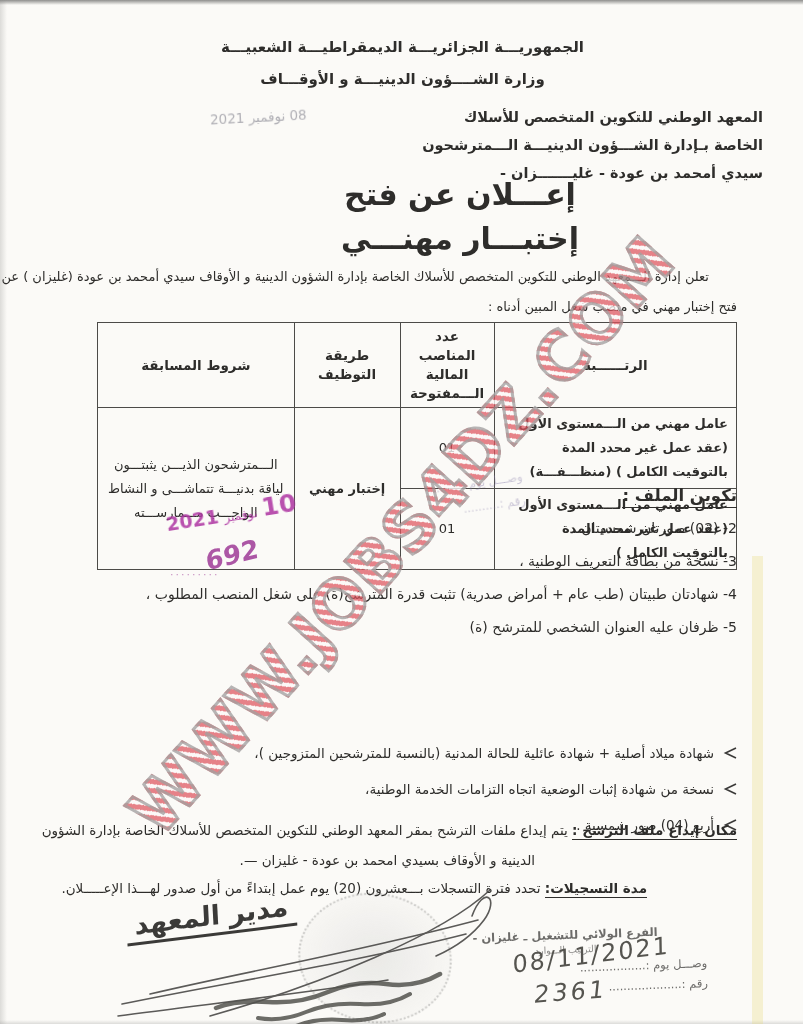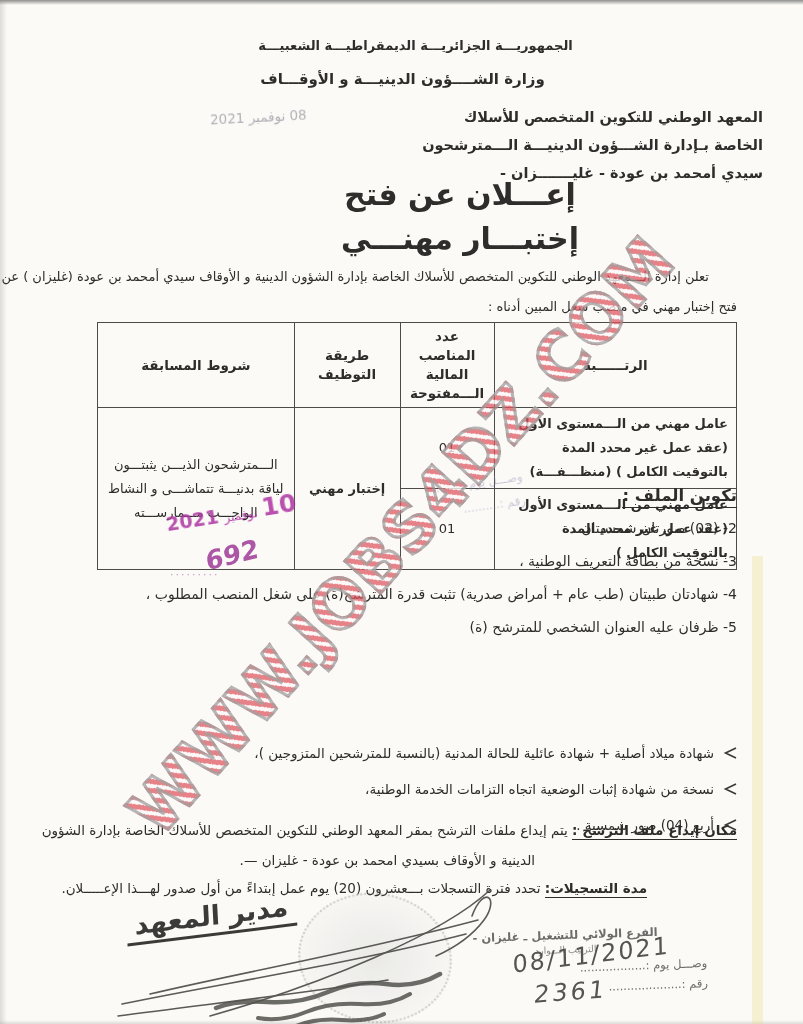--- a/index.html
+++ b/index.html
@@ -14,21 +14,21 @@
   .bold{font-weight:bold;}
   .center{text-align:center;}
 
   
   .edge-top{left:0;top:0;width:100%;height:5px;background:linear-gradient(to bottom,#8f8f8d,rgba(251,250,247,0));}
   .edge-left{left:0;top:0;width:7px;height:100%;background:linear-gradient(to right,rgba(140,140,138,.28),rgba(251,250,247,0));}
   .edge-bottom{left:0;bottom:0;width:100%;height:4px;background:linear-gradient(to top,rgba(150,150,148,.30),rgba(251,250,247,0));}
   .yellow-strip{left:752px;top:556px;width:11px;height:468px;background:rgba(233,220,122,.30);}
 
   
-  .h-republic{top:38px;left:193px;width:445px;font-size:13px;}
+  .h-republic{top:38px;left:180px;width:445px;font-size:15px;}
   .h-ministry{top:70px;left:180px;width:445px;font-size:15px;}
   .h-institute{top:103px;right:40px;width:430px;text-align:right;font-size:14.5px;line-height:28px;}
   .h-ref{top:101px;left:112px;width:235px;font-size:13px;}
   .h-faintstamp{top:109px;left:210px;font-size:13.5px;color:rgba(115,115,128,.55);transform:rotate(-3deg);filter:blur(.4px);}
 
   
   .t1{top:177px;left:255px;width:410px;font-size:30px;letter-spacing:1px;}
   .t2{top:221px;left:255px;width:410px;font-size:30px;letter-spacing:1px;}
 
   

